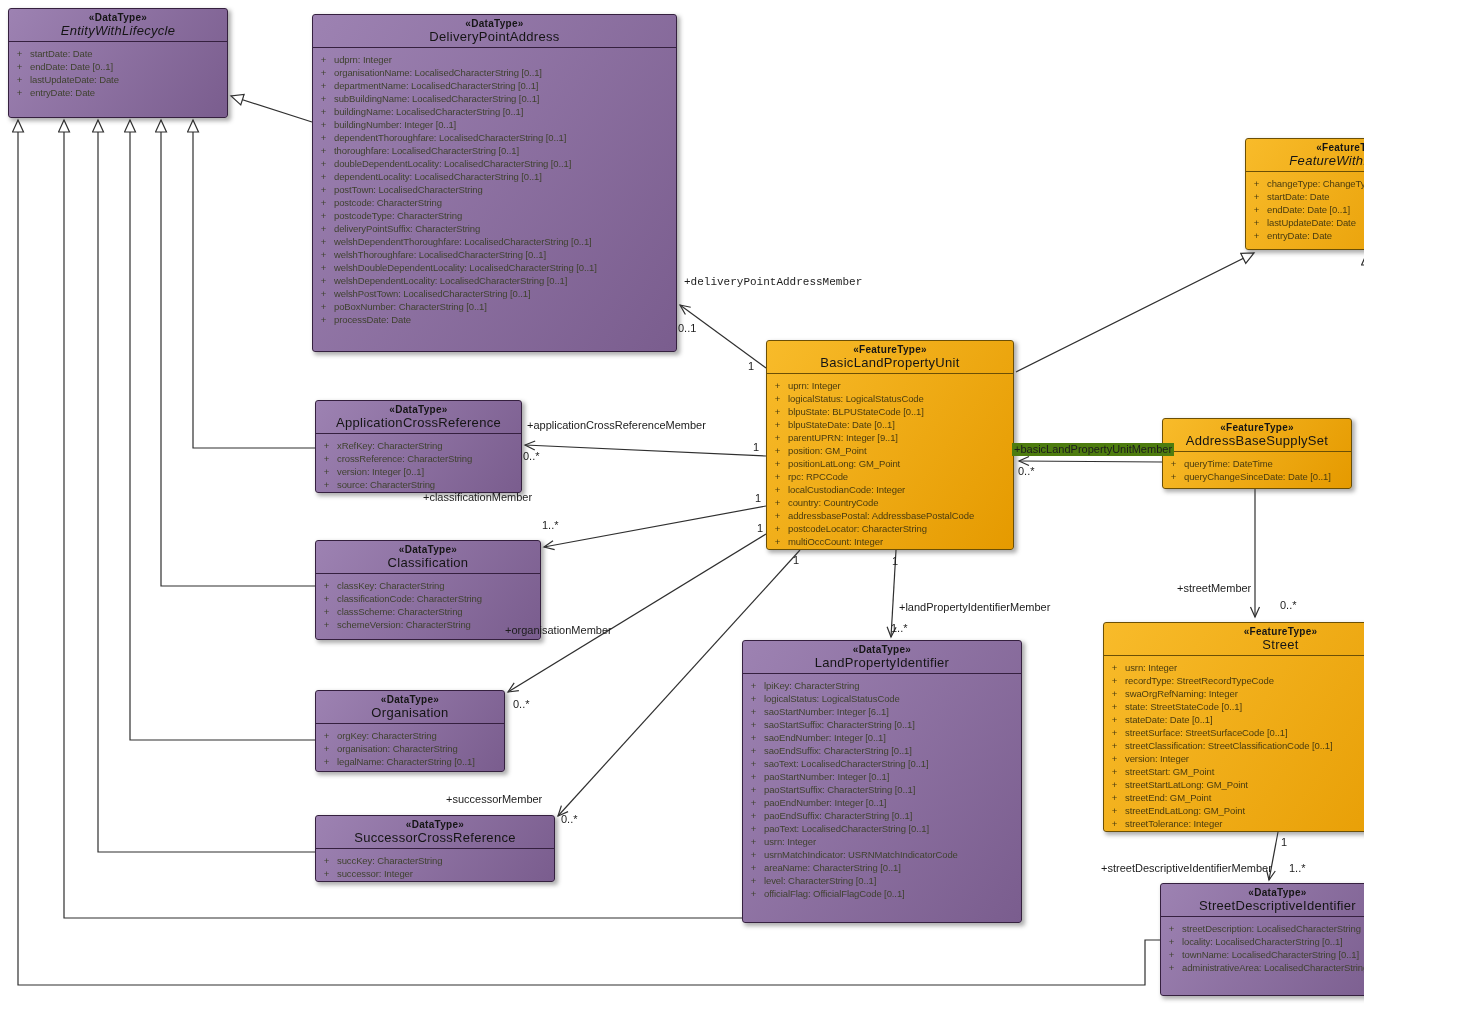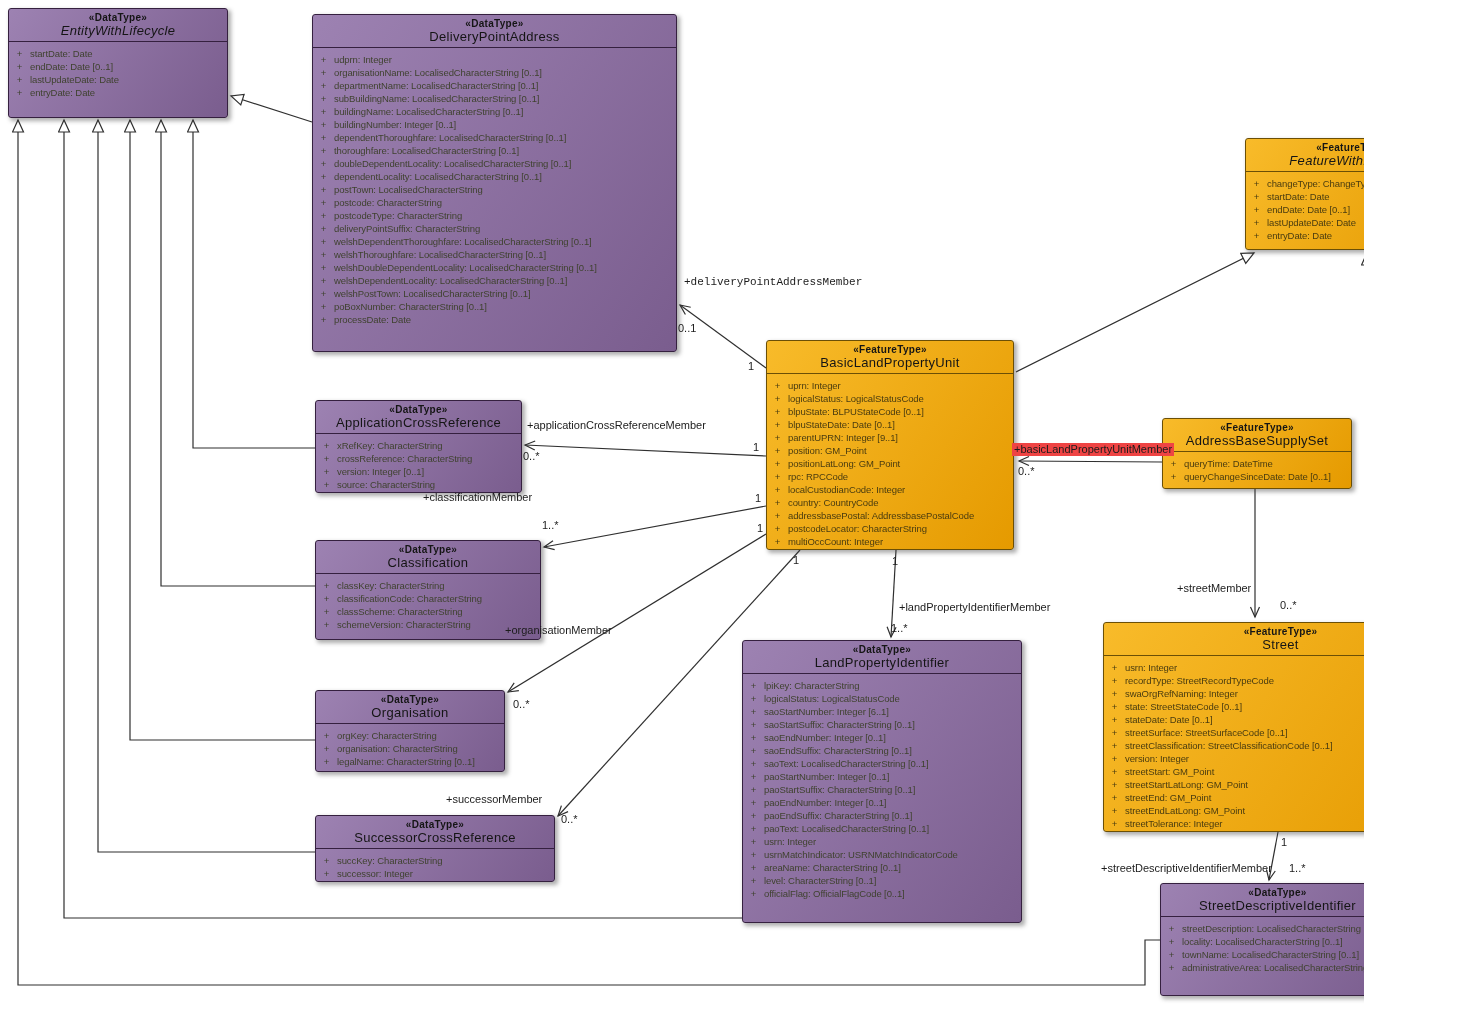--- a/index.html
+++ b/index.html
@@ -528,21 +528,21 @@
       <div class="mult" style="left: 755px; top: 492px;">1</div>
       <div class="edge-label" style="left: 505px; top: 624px; text-align: right;">+organisationMember</div>
       <div class="mult" style="left: 513px; top: 698px;">0..*</div>
       <div class="mult" style="left: 757px; top: 522px;">1</div>
       <div class="edge-label" style="left: 446px; top: 793px;">+successorMember</div>
       <div class="mult" style="left: 561px; top: 813px;">0..*</div>
       <div class="mult" style="left: 793px; top: 554px;">1</div>
       <div class="edge-label" style="left: 899px; top: 601px;">+landPropertyIdentifierMember</div>
       <div class="mult" style="left: 891px; top: 622px;">1..*</div>
       <div class="mult" style="left: 892px; top: 555px;">1</div>
-      <div class="edge-label" style="left: 1012px; top: 443px; background: #ef4444; padding: 0px 2px;">+basicLandPropertyUnitMember</div>
+      <div class="edge-label" style="left: 1012px; top: 443px; background: #4d7c0f; padding: 0px 2px;">+basicLandPropertyUnitMember</div>
       <div class="mult" style="left: 1018px; top: 465px;">0..*</div>
       <div class="edge-label" style="left: 1177px; top: 582px;">+streetMember</div>
       <div class="mult" style="left: 1280px; top: 599px;">0..*</div>
       <div class="edge-label" style="left: 1101px; top: 862px;">+streetDescriptiveIdentifierMember</div>
       <div class="mult" style="left: 1289px; top: 862px;">1..*</div>
       <div class="mult" style="left: 1281px; top: 836px;">1</div>
     </div>
 </div>
 
 </body></html>

